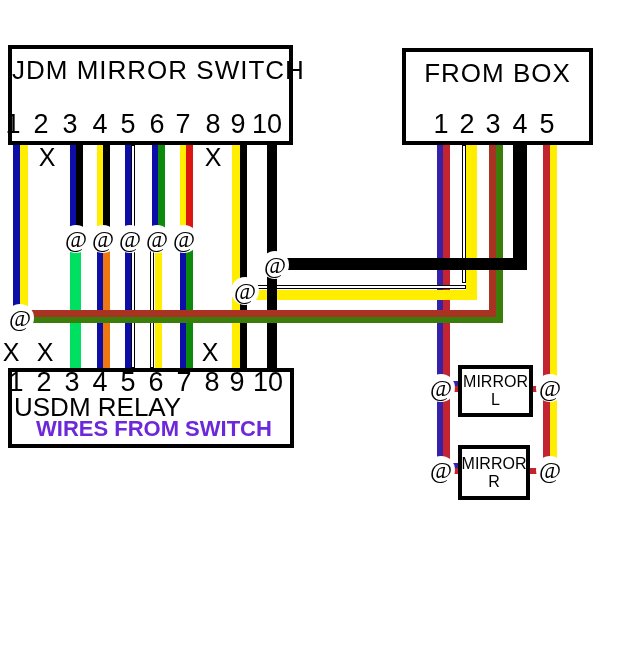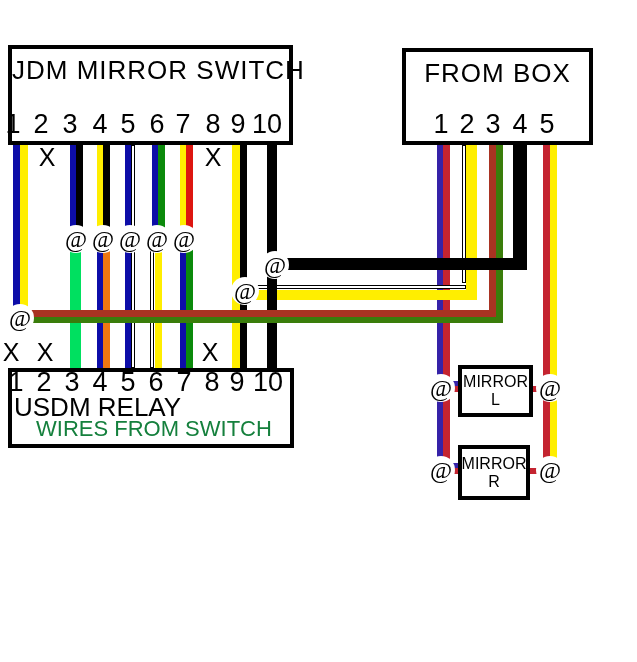--- a/index.html
+++ b/index.html
@@ -35,22 +35,23 @@
   }
   .usdm-line1{
     position:absolute;
     font-size:26px;
     color:#000;
     white-space:nowrap;
   }
   .usdm-line2{
     position:absolute;
     font-size:22px;
-    color:#15803d;
-    white-space:nowrap;
+    color:#6d28d9;
+    white-space:nowrap;
+    font-weight:bold;
   }
   .mirror-box{
     position:absolute;
     border:4px solid #000;
     background:#fff;
     box-sizing:border-box;
     display:flex;
     flex-direction:column;
     align-items:center;
     justify-content:center;

